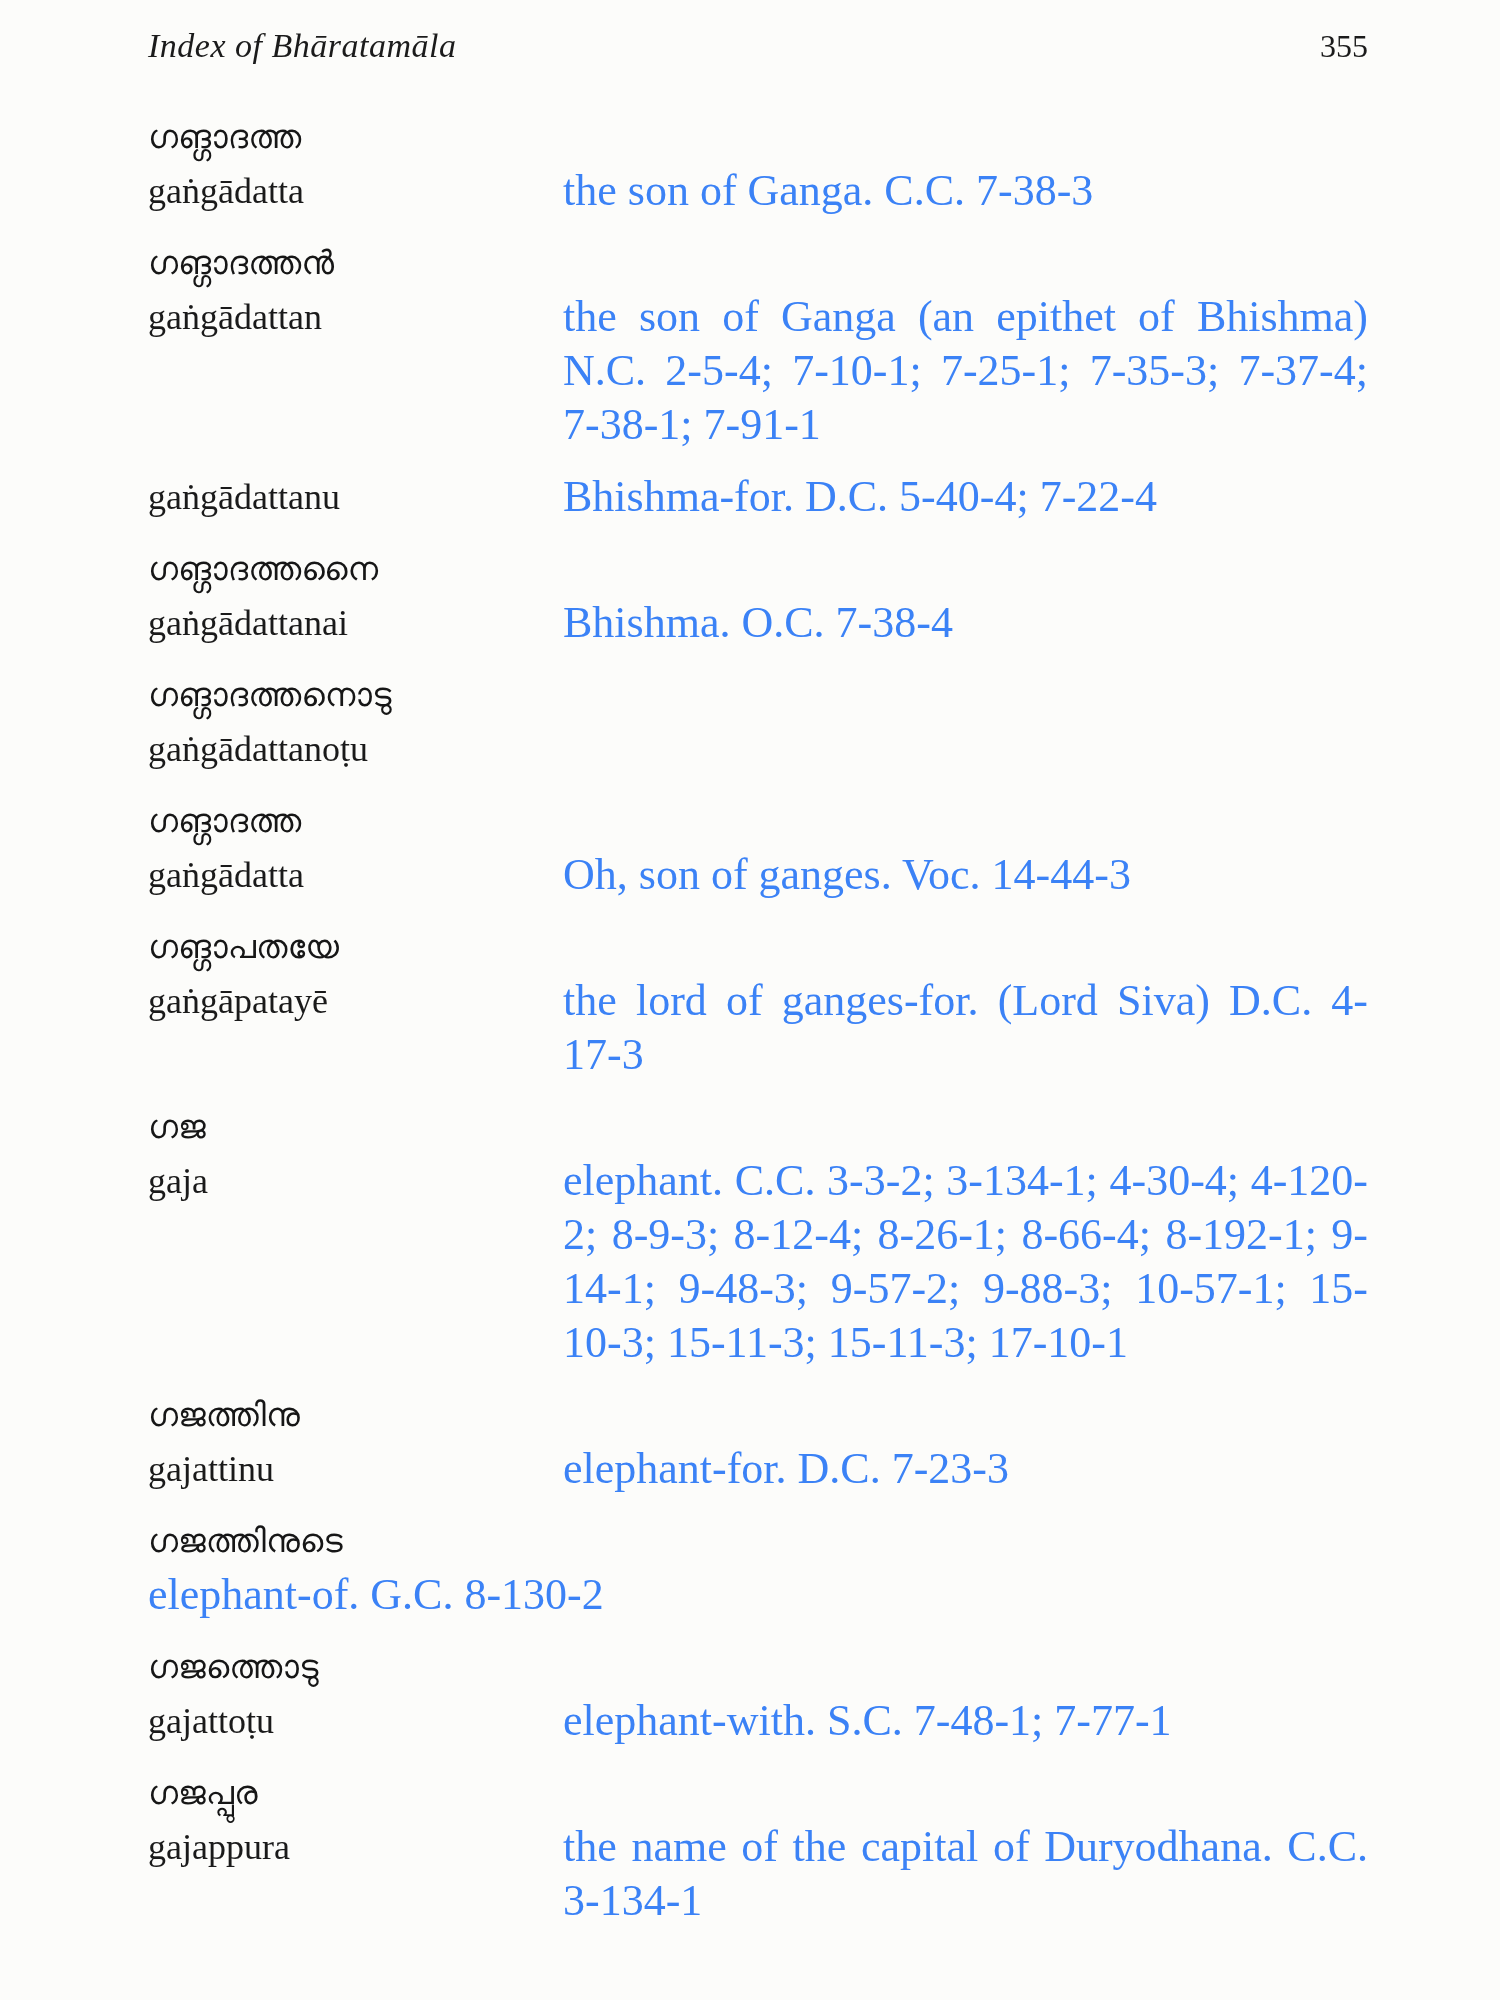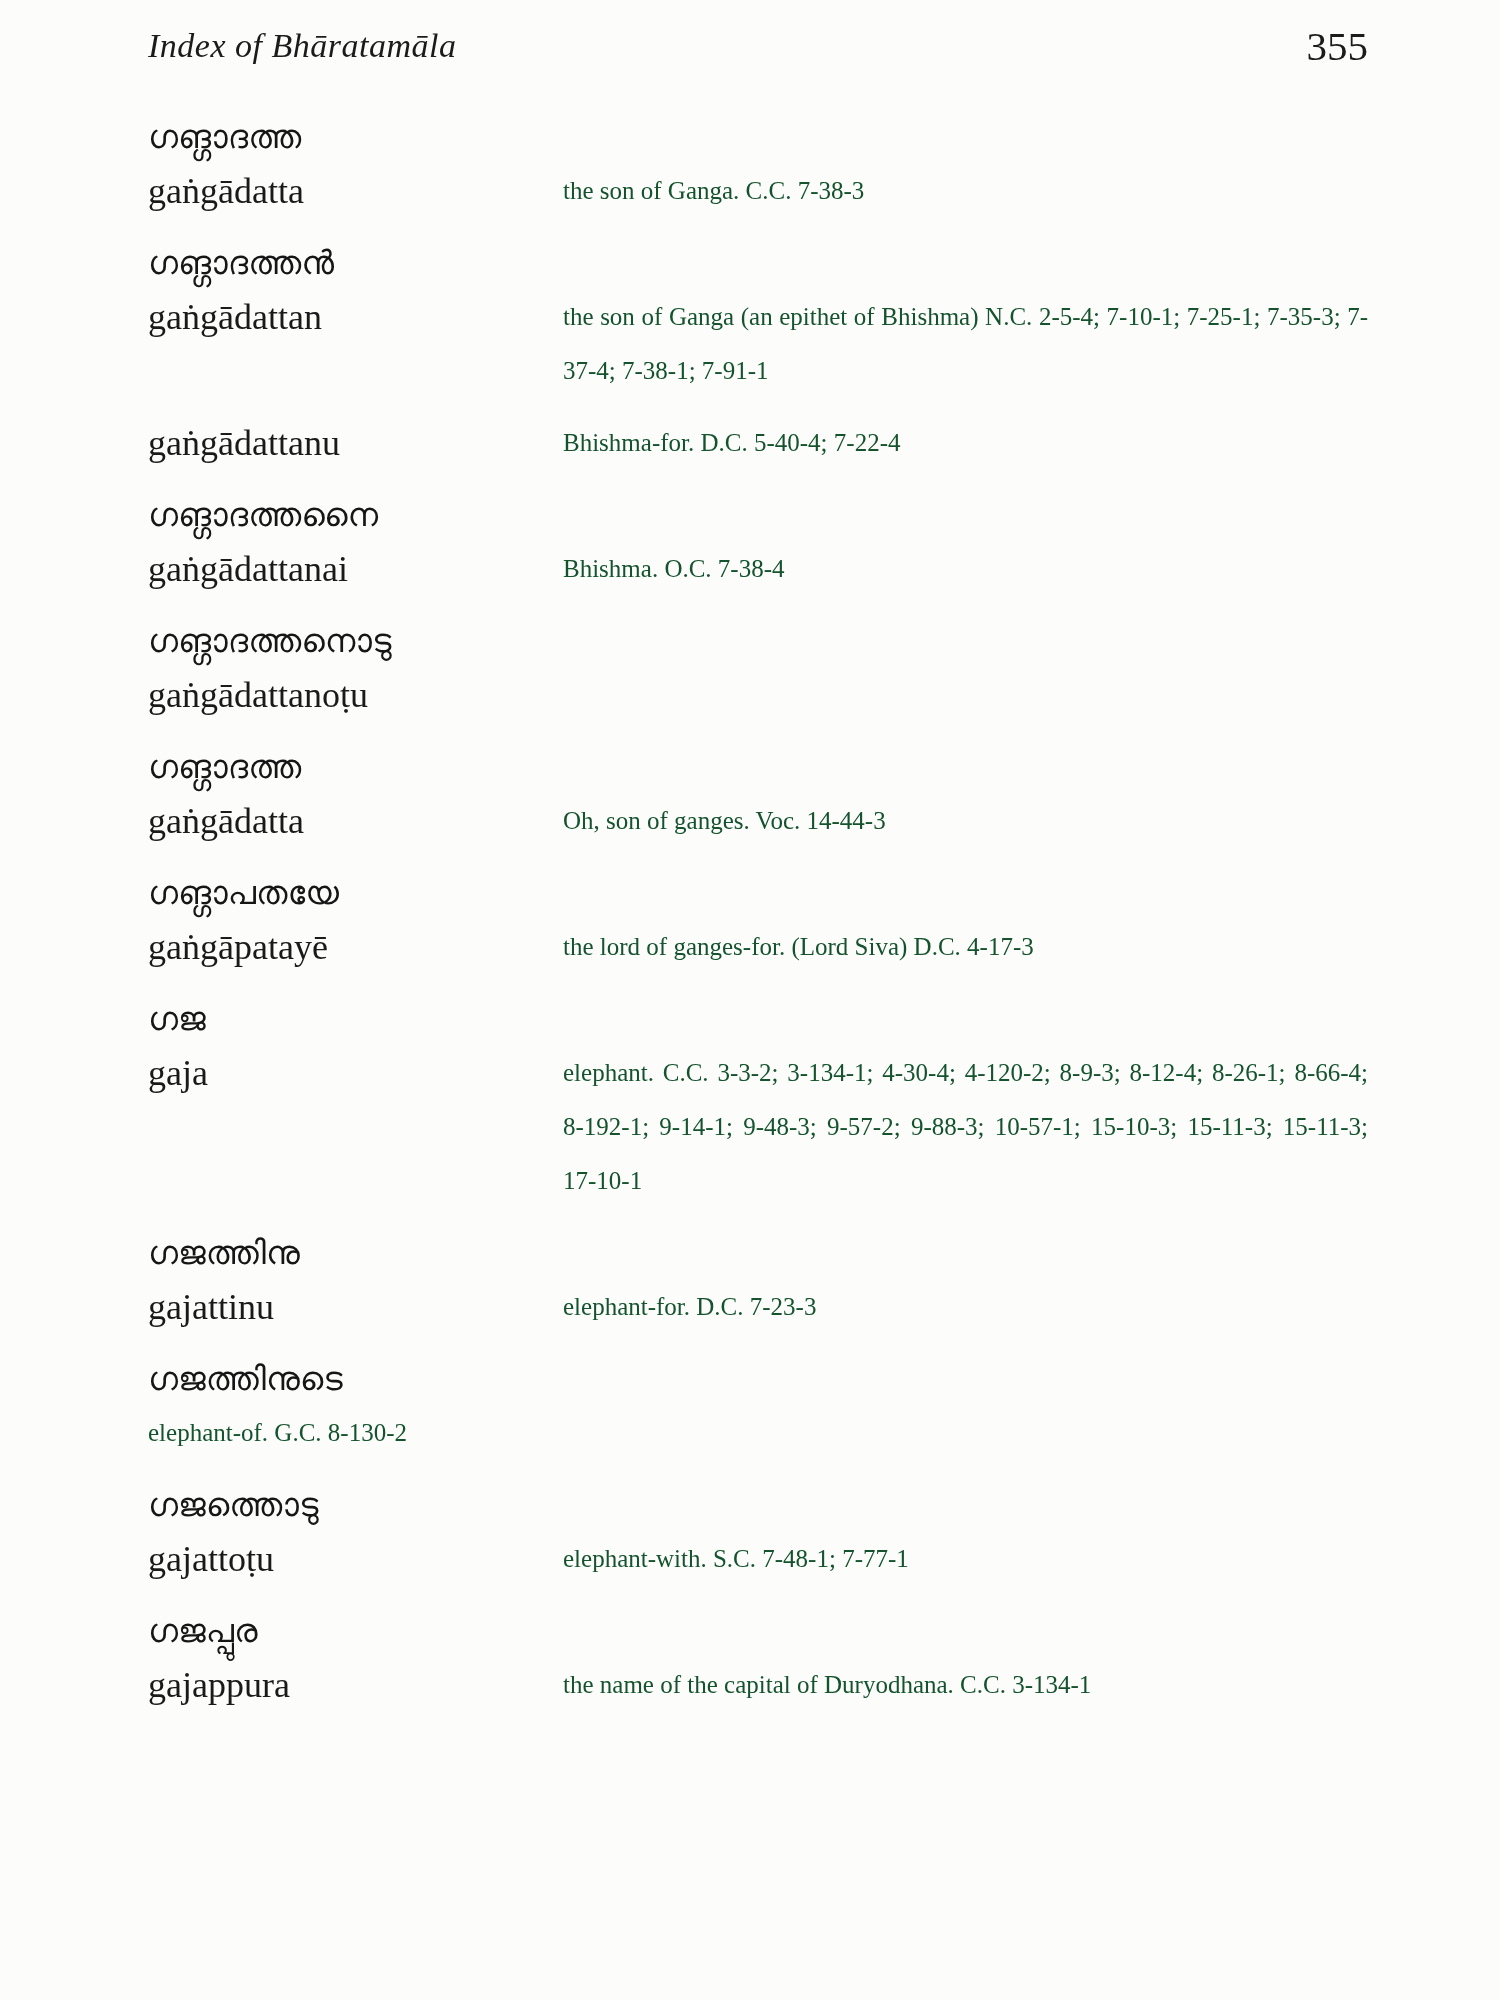--- a/index.html
+++ b/index.html
@@ -25,21 +25,21 @@
     align-items: flex-start;
     margin-bottom: 44px;
   }
   .head-title {
     font-style: italic;
     font-size: 34px;
     line-height: 40px;
     letter-spacing: 0.5px;
   }
   .head-num {
-    font-size: 41px;
+    font-size: 32px;
     line-height: 40px;
   }
   .entry {
     margin-bottom: 18px;
   }
   .script {
     font-size: 33px;
     line-height: 54px;
     font-family: "DejaVu Sans", "Liberation Serif", serif;
     color: #161616;
@@ -50,25 +50,25 @@
   }
   .translit {
     flex: 0 0 415px;
     width: 415px;
     font-size: 36px;
     line-height: 54px;
     color: #1a1a1a;
   }
   .definition {
     flex: 1 1 auto;
-    font-size: 25px;
+    font-size: 44px;
     line-height: 54px;
     text-align: justify;
     text-justify: inter-word;
-    color: #14532d;
+    color: #3b82f6;
   }
 </style>
 </head>
 <body>
 
 <div class="page">
 
   <div class="pagehead">
     <div class="head-title">Index of Bhāratamāla</div>
     <div class="head-num">355</div>

